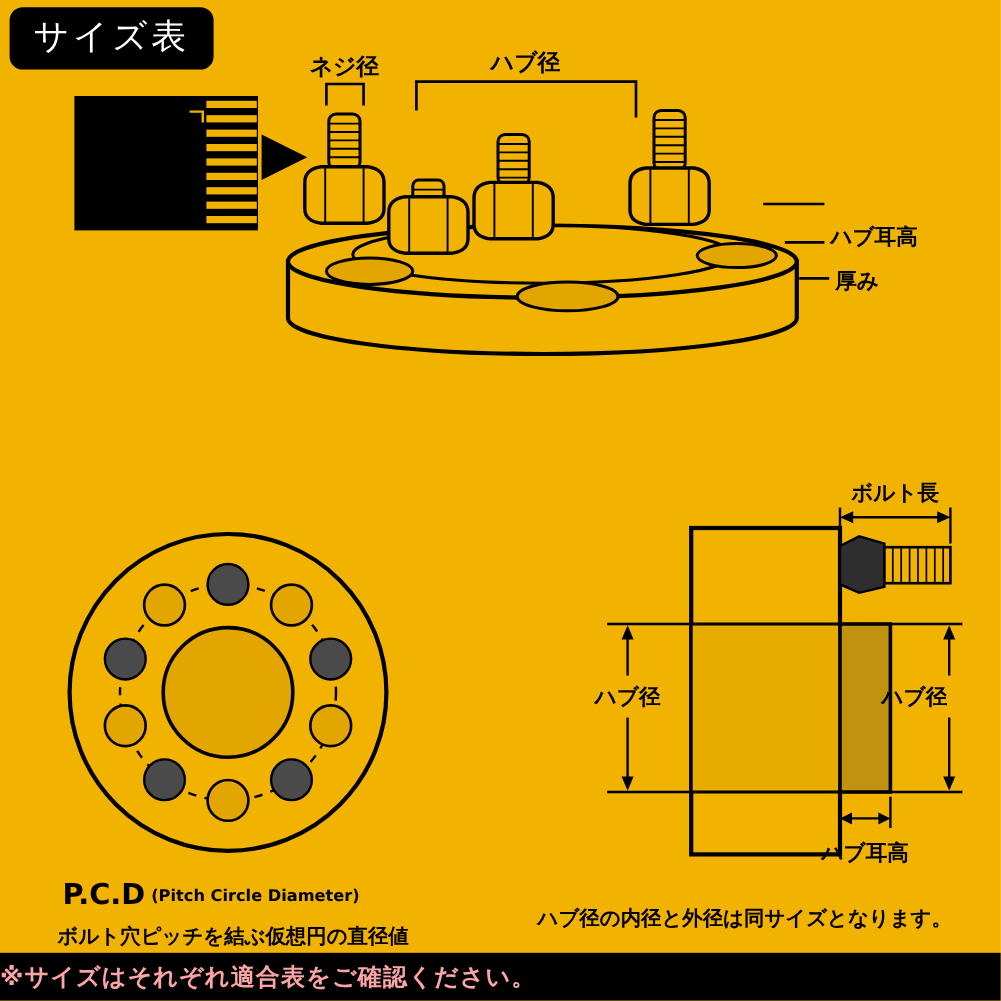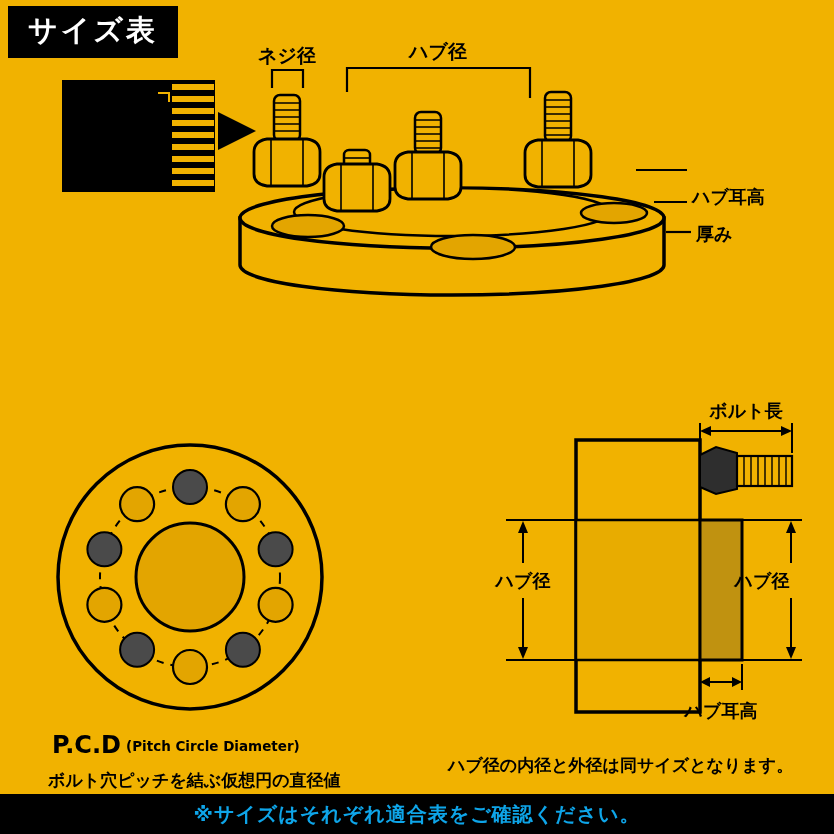--- a/index.html
+++ b/index.html
@@ -5,25 +5,25 @@
   html,body{margin:0;padding:0;}
   .canvas{
     position:relative;width:834px;height:834px;overflow:hidden;
     background:#F1B200;
     font-family:"DejaVu Sans","Liberation Sans",sans-serif;
   }
   .canvas svg{position:absolute;left:0;top:0;}
   svg text{font-family:"DejaVu Sans","Liberation Sans",sans-serif;fill:#000;}
   .title-box{
     position:absolute;left:8px;top:6px;background:#000;color:#fff;
-    font-size:29px;font-weight:bold;letter-spacing:3px;padding:5px 20px 7px 20px;z-index:2;
+    font-size:29px;font-weight:normal;letter-spacing:3px;padding:5px 20px 7px 20px;z-index:2;border-radius:11px;
   }
   .footer-bar{
     position:absolute;left:0;bottom:0;width:834px;height:40px;background:#000;
-    color:#0ea5e9;display:flex;align-items:center;justify-content:center;
+    color:#fca5a5;display:flex;align-items:center;
     font-size:20px;font-weight:bold;letter-spacing:1px;z-index:2;
   }
 </style>
 </head>
 <body>
 
 <div class="canvas">
 
   <div class="title-box">
     <span>サイズ表</span>

